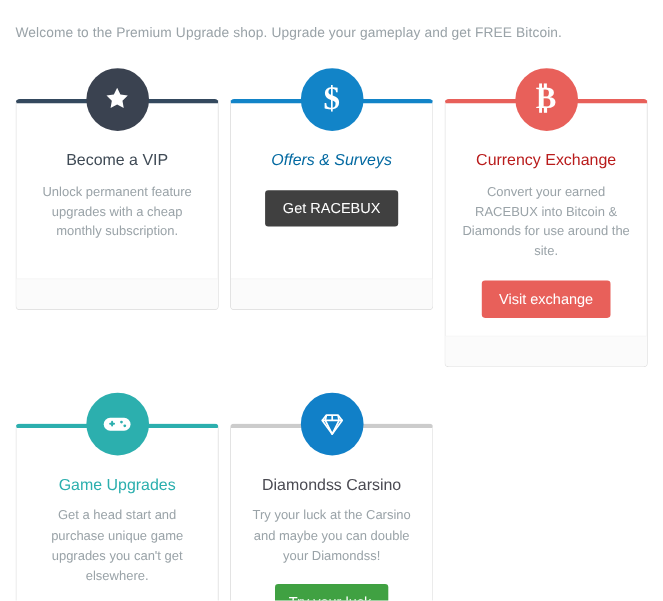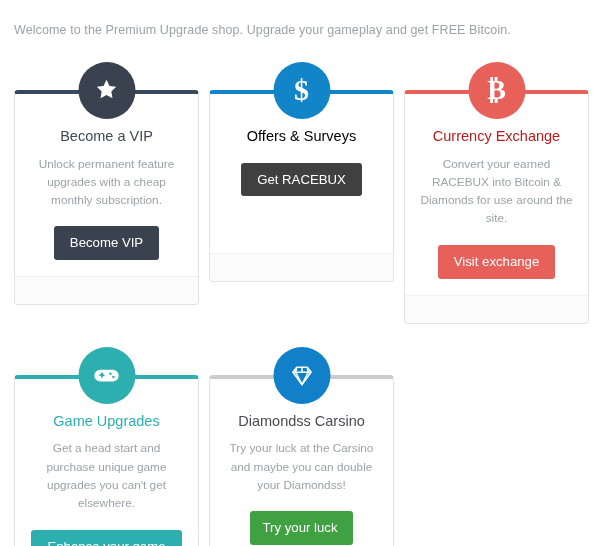--- a/index.html
+++ b/index.html
@@ -95,21 +95,21 @@
   .icon-circle svg { display: block; }
   .icon-circle .glyph {
     color: #ffffff;
     font-weight: bold;
     line-height: 1;
   }
 
   .card-title {
     font-size: 14.5px;
     font-weight: normal;
-    margin: 0 0 9px 0;
+    margin: 10px 0 9px 0;
     line-height: 1.3;
   }
 
   .card-desc {
     font-size: 11.8px;
     line-height: 1.55;
     color: #9aa3a8;
     margin: 0 0 0 0;
     padding: 0 2px;
   }
@@ -152,21 +152,21 @@
   .c-teal { background: #2cafae; }
   .c-bluedm { background: #1180c8; }
 
   .b-dark { background: #3a4250; }
   .b-blue { background: #404040; }
   .b-red  { background: #e8605a; }
   .b-teal { background: #2cafae; }
   .b-green{ background: #40a142; padding-left: 13px; }
 
   .tx-dark { color: #3f4a55; }
-  .tx-blue { color: #000000; }
+  .tx-blue { color: #0369a1; font-style: italic; }
   .tx-red  { color: #b91c1c; }
   .tx-teal { color: #2cafae; }
   .tx-plain{ color: #4a4a52; }
 </style>
 </head>
 <body>
 
 <div class="page">
 
   <div class="welcome-bar">Welcome to the Premium Upgrade shop. Upgrade your gameplay and get FREE Bitcoin.</div>
@@ -178,23 +178,20 @@
       <div class="card-cell">
         <div class="card t-dark">
           <div class="icon-circle c-dark">
             <svg width="26" height="26" viewBox="0 0 24 24" aria-hidden="true">
               <path fill="#ffffff" d="M12 2.6l2.76 5.6 6.18.9-4.47 4.36 1.05 6.15L12 16.7l-5.52 2.91 1.05-6.15L3.06 9.1l6.18-.9z"></path>
             </svg>
           </div>
           <div class="card-body">
             <h3 class="card-title tx-dark">Become a VIP</h3>
             <p class="card-desc">Unlock permanent feature upgrades with a cheap monthly subscription.</p>
-            <div class="btn-wrap">
-              <button class="btn b-dark">Become VIP</button>
-            </div>
           </div>
           <div class="card-footer"></div>
         </div>
       </div>
 
       <div class="card-cell">
         <div class="card t-blue">
           <div class="icon-circle c-blue">
             <span class="glyph" style="font-size:30px;font-family:'Liberation Serif',serif;">$</span>
           </div>

